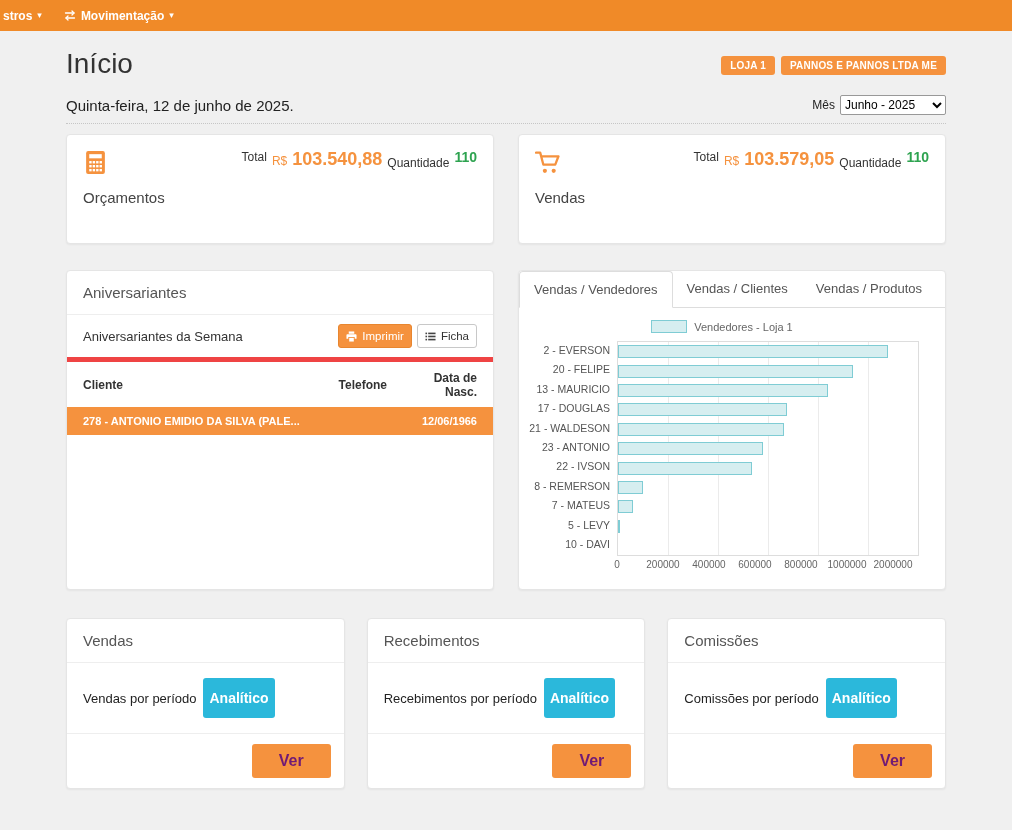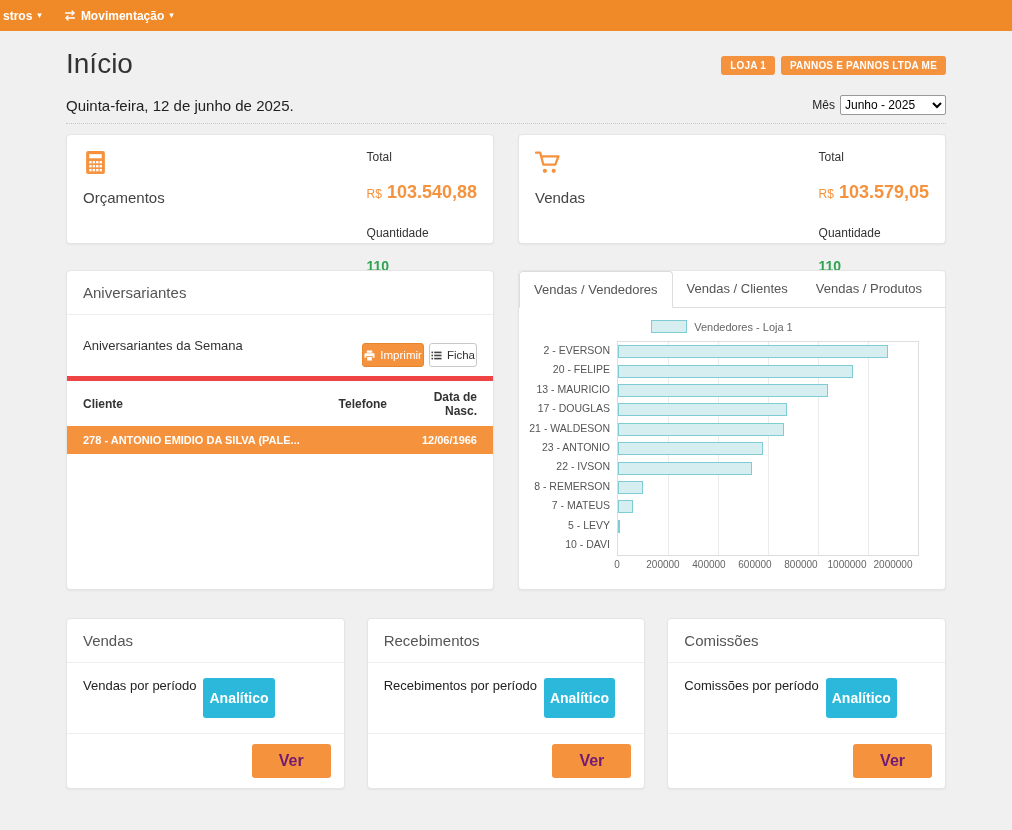--- a/index.html
+++ b/index.html
@@ -40,33 +40,33 @@
   
   .card {
     background: #fff; border: 1px solid #e5e5e5; border-radius: 4px;
     box-shadow: 0 1px 2px rgba(0,0,0,.05);
   }
   
   .summary-row { display: flex; gap: 24px; margin-top: 10px; }
   .sum-card { flex: 1; height: 110px; padding: 15px 16px; display: flex; justify-content: space-between; }
   .sum-left { display: flex; flex-direction: column; justify-content: space-between; }
   .sum-title { font-size: 15px; color: #444; padding-bottom: 22px; }
-  .sum-right { text-align: left; display: flex; flex-direction: column; gap: 19px; }
+  .sum-right { text-align: right; display: flex; flex-direction: row; gap: 5px; }
   .sum-label { font-size: 12px; color: #333; }
   .total-val { color: #F5923E; font-weight: 700; font-size: 18px; line-height: 1; }
   .currency { font-size: 12px; font-weight: 400; }
   .qty-val { color: #2EA350; font-weight: 700; font-size: 14px; line-height: 1; }
   
   .middle-row { display: flex; gap: 24px; margin-top: 26px; }
   .panel { flex: 1; height: 320px; overflow: hidden; }
   .panel-header { padding: 13px 16px; font-size: 15px; color: #555; border-bottom: 1px solid #eee; }
   .bday-toolbar { display: flex; justify-content: space-between; align-items: center; padding: 9px 16px; border-bottom: 5px solid #ef4444; }
   .bday-sub { font-size: 13px; color: #333; }
   .toolbar-btns { display: flex; gap: 5px; }
-  .btn { display: inline-flex; align-items: center; gap: 5px; font-size: 11.5px; padding: 5px 1px; border-radius: 3px; cursor: pointer; border: 1px solid transparent; font-family: inherit; margin-top: 19px; }
+  .btn { display: inline-flex; align-items: center; gap: 5px; font-size: 11.5px; padding: 5px 7px; border-radius: 3px; cursor: pointer; border: 1px solid transparent; font-family: inherit; }
   .btn-orange { background: #F5923E; color: #fff; border-color: #e8862f; }
   .btn-light { background: #fff; color: #333; border-color: #c8c8c8; }
   .bday-table { width: 100%; border-collapse: collapse; }
   .bday-table th { text-align: left; font-size: 12px; font-weight: 700; color: #333; padding: 9px 16px 8px; }
   .col-cliente { width: 60%; }
   .col-telefone { width: 19%; }
   .col-data { width: 21%; text-align: right !important; }
   .bday-row { background: #F5923E; }
   .bday-row td { color: #fff; font-weight: 700; font-size: 11px; padding: 8px 16px; white-space: nowrap; overflow: hidden; }
   
@@ -86,21 +86,21 @@
   .chart-plot { flex: 1; position: relative; border: 1px solid #ddd; background: #fff; }
   .gridline { position: absolute; top: 0; bottom: 0; width: 1px; background: #ebebeb; }
   .bar-row { height: 19.4px; display: flex; align-items: center; position: relative; }
   .bar { height: 13px; background: #D6EEF0; border: 1px solid #7FCCD4; }
   .chart-axis { position: relative; height: 16px; margin-left: 92px; margin-right: 26px; margin-top: 3px; }
   .tick { position: absolute; transform: translateX(-50%); font-size: 10px; color: #666; white-space: nowrap; }
   
   .bottom-row { display: flex; gap: 22px; margin-top: 28px; }
   .mini-card { flex: 1; }
   .mini-header { padding: 13px 16px; font-size: 15px; color: #555; border-bottom: 1px solid #eee; }
-  .mini-body { padding: 15px 16px; display: flex; gap: 7px; border-bottom: 1px solid #eee; font-size: 13px; color: #222; }
+  .mini-body { padding: 15px 16px; display: flex; align-items: center; gap: 7px; border-bottom: 1px solid #eee; font-size: 13px; color: #222; }
   .badge-cyan { background: #2BB8DB; color: #fff; font-size: 14px; font-weight: 700; padding: 12px 6px; border-radius: 3px; }
   .mini-footer { padding: 10px 13px; display: flex; justify-content: flex-end; }
   .btn-ver { background: #F5923E; color: #701a75; font-size: 16px; font-weight: 700; padding: 8px 27px; border: none; border-radius: 3px; cursor: pointer; font-family: inherit; }
 </style>
 </head>
 <body>
 
 <div class="navbar">
   <div class="nav-item">
     <span>stros</span>

